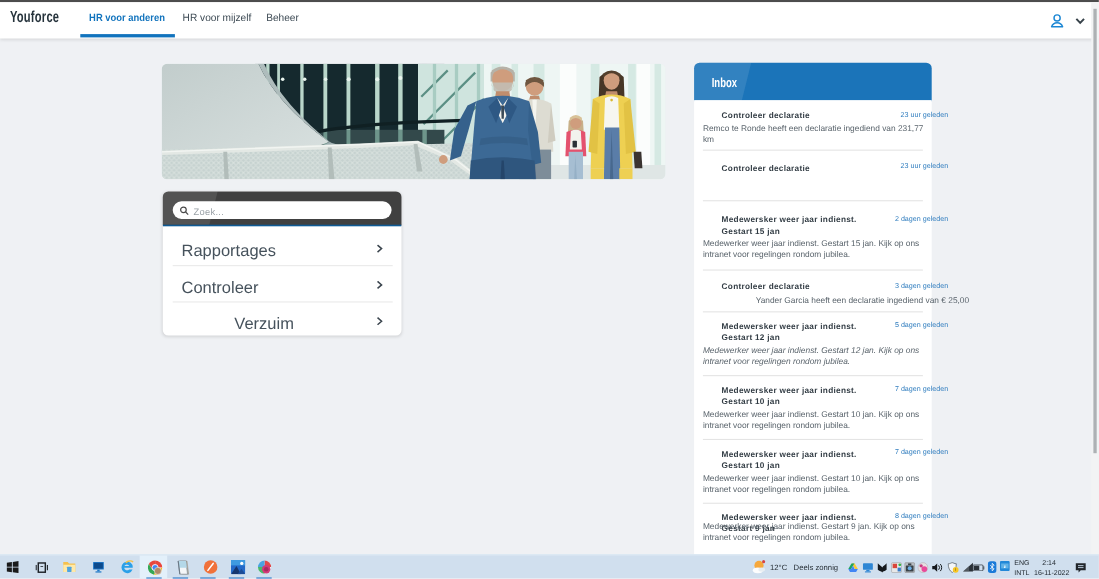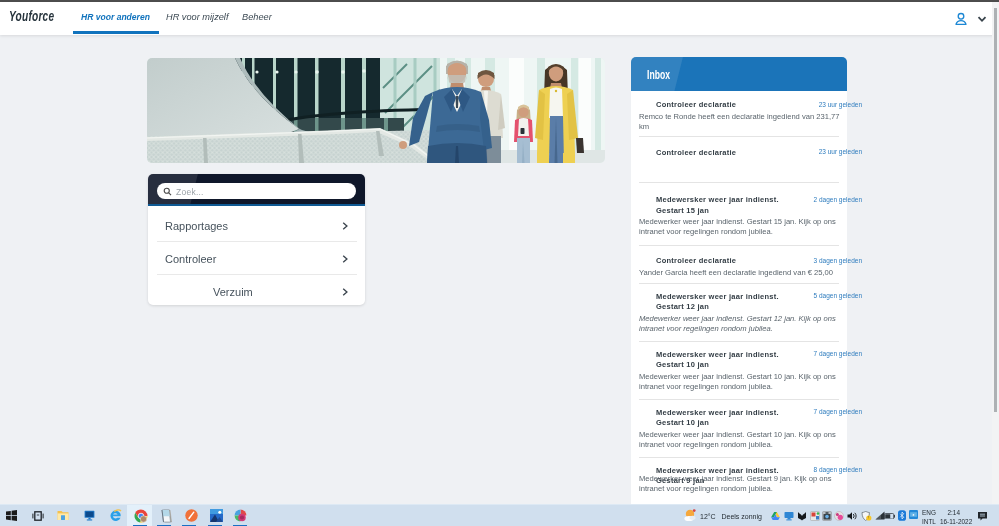--- a/index.html
+++ b/index.html
@@ -4,40 +4,40 @@
 <style>
   * { margin:0; padding:0; box-sizing:border-box; }
   html,body { width:999px; height:526px; overflow:hidden; }
   body { font-family:"Liberation Sans", sans-serif; background:#eff1f4; position:relative; }
   .abs { position:absolute; }
 
   
   #topline { left:0; top:0; width:999px; height:2px; background:#4e4e4e; }
 
   
-  #nav { left:0; top:2px; width:999px; height:33px; background:#ffffff; box-shadow:0 1px 3px rgba(0,0,0,0.10);font-style:italic; }
+  #nav { left:0; top:2px; width:999px; height:33px; background:#ffffff; box-shadow:0 1px 3px rgba(0,0,0,0.10); }
   #logo { left:9px; top:5.5px; font-size:14.5px; font-weight:700; color:#26333c; transform:scaleX(0.70); transform-origin:left top; letter-spacing:0.3px; }
   .tab { top:9px; font-size:9.5px; color:#3d4a54; transform:scaleX(0.97); transform-origin:left top; }
   #tab1 { left:81px; color:#1173bd; font-weight:700; transform:scaleX(0.90); }
   #tab2 { left:166px; }
   #tab3 { left:242px; }
   #tabline { left:73px; top:29px; width:85.5px; height:2.5px; background:#1173bd; }
   #usericon { left:952.5px; top:9px; }
   #caret { left:977px; top:11.5px; width:10px; height:10px; }
 
   
   #hero { left:147px; top:58px; width:458px; height:105px; border-radius:5px; overflow:hidden; }
 
   
   #card { left:148px; top:174px; width:217px; height:131px; border-radius:5px; background:#fff; box-shadow:0 1px 3px rgba(0,0,0,0.12); }
-  #cardhead { left:0; top:0; width:217px; height:32px; background:#0f172a; border-radius:5px 5px 0 0; overflow:hidden; border-bottom:2px solid #0f5a94;}
+  #cardhead { left:0; top:0; width:217px; height:32px; background:#404040; border-radius:5px 5px 0 0; overflow:hidden; border-bottom:2px solid #0f5a94;}
   .swoosh { position:absolute; background:rgba(255,255,255,0.10); }
   #searchpill { left:9px; top:9px; width:199px; height:16px; background:#fff; border-radius:8px; }
   #zoekph { left:28px; top:12.5px; font-size:8.5px; color:#9aa1a7; letter-spacing:0.25px; }
-  .row { left:17px; font-size:11px; color:#46525c; }
+  .row { left:17px; font-size:15px; color:#46525c; }
   .chev { left:193px; width:8px; height:8px; }
   .divider { left:9px; width:200px; height:1px; background:#e9e9e9; }
 
   
   #inbox { left:631px; top:57px; width:240px; height:447px; }
   #inboxhead { left:0; top:0; width:216px; height:34.5px; background:#1b74b9; border-radius:5px 5px 0 0; overflow:hidden; }
   #inboxtitle { left:16px; top:10.5px; color:#fff; font-size:12px; font-weight:700; transform:scaleX(0.72); transform-origin:left top; }
   #inboxbody { left:0; top:34px; width:216px; height:413px; background:#fff; }
   .etitle { left:8px; font-size:7.5px; font-weight:700; color:#323c44; line-height:10.4px; white-space:nowrap; letter-spacing:0.25px;margin-left:17px; }
   .ets { right:9px; font-size:6.5px; color:#2e7cbe; }
@@ -262,21 +262,21 @@
     <div class="abs ediv" style="top:79.2px;"></div>
     <div class="abs etitle" style="top:90.8px;">Controleer declaratie</div>
     <div class="abs ets" style="top:91.39999999999999px;">23 uur geleden</div>
     <div class="abs ediv" style="top:125.4px;"></div>
     <div class="abs etitle" style="top:138.3px;">Medewersker weer jaar indienst.<br>Gestart 15 jan</div>
     <div class="abs ets" style="top:138.9px;">2 dagen geleden</div>
     <div class="abs ebody" style="top:159.9px;">Medewerker weer jaar indienst. Gestart 15 jan. Kijk op ons<br>intranet voor regelingen rondom jubilea.</div>
     <div class="abs ediv" style="top:188.4px;"></div>
     <div class="abs etitle" style="top:199.1px;">Controleer declaratie</div>
     <div class="abs ets" style="top:199.7px;">3 dagen geleden</div>
-    <div class="abs ebody" style="top:211.0px;">Yander Garcia heeft een declaratie ingediend van € 25,00</div>
+    <div class="abs ebody" style="top:211.0px;margin-left:48px;">Yander Garcia heeft een declaratie ingediend van € 25,00</div>
     <div class="abs ediv" style="top:226.3px;"></div>
     <div class="abs etitle" style="top:234.8px;">Medewersker weer jaar indienst.<br>Gestart 12 jan</div>
     <div class="abs ets" style="top:235.4px;">5 dagen geleden</div>
     <div class="abs ebody" style="top:257.1px;font-style:italic;">Medewerker weer jaar indienst. Gestart 12 jan. Kijk op ons<br>intranet voor regelingen rondom jubilea.</div>
     <div class="abs ediv" style="top:284.3px;"></div>
     <div class="abs etitle" style="top:292.8px;">Medewersker weer jaar indienst.<br>Gestart 10 jan</div>
     <div class="abs ets" style="top:293.40000000000003px;">7 dagen geleden</div>
     <div class="abs ebody" style="top:314.9px;">Medewerker weer jaar indienst. Gestart 10 jan. Kijk op ons<br>intranet voor regelingen rondom jubilea.</div>
     <div class="abs ediv" style="top:342.0px;"></div>
     <div class="abs etitle" style="top:350.8px;">Medewersker weer jaar indienst.<br>Gestart 10 jan</div>

